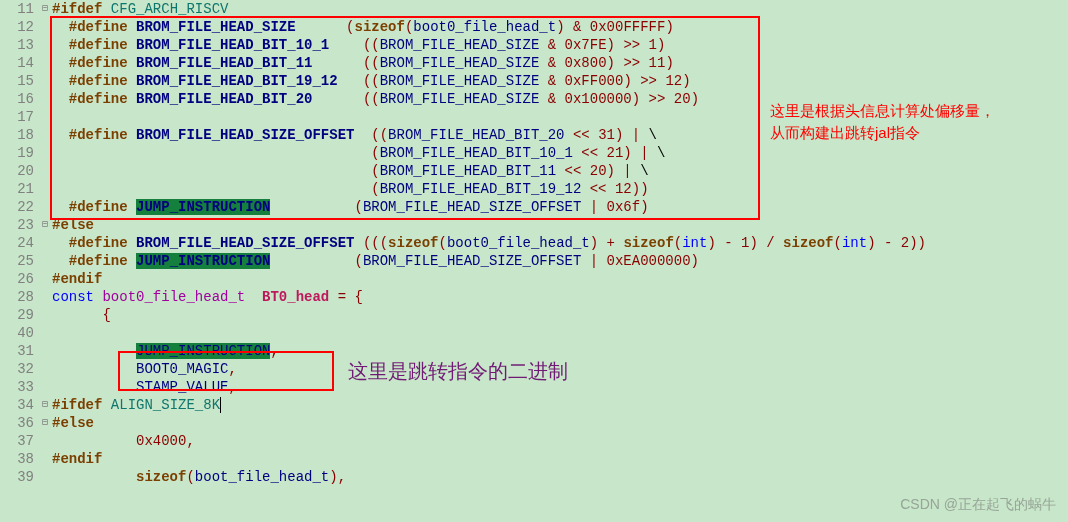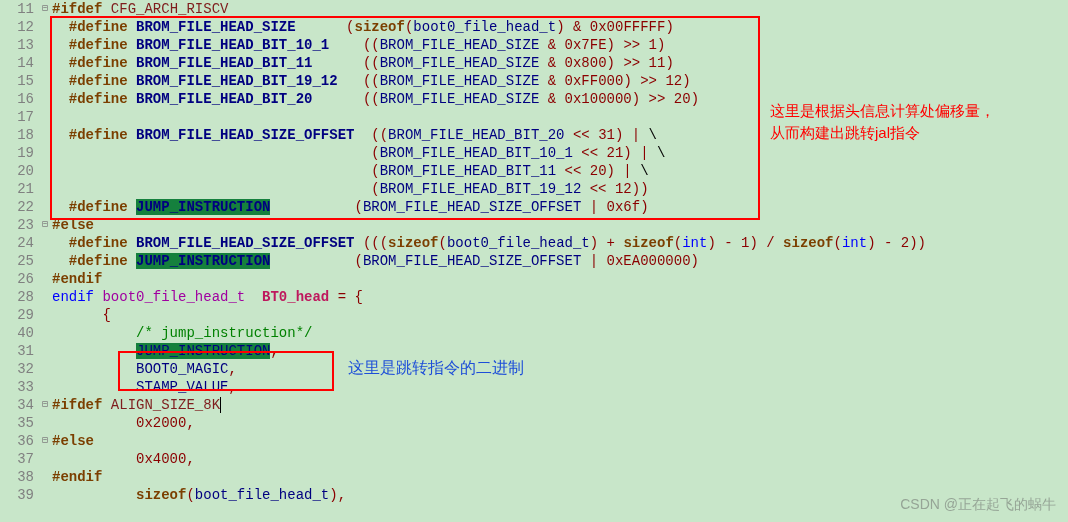--- a/index.html
+++ b/index.html
@@ -32,21 +32,21 @@
     }
     .fold {
       width: 14px;
       color: #808080;
       text-align: center;
       flex-shrink: 0;
       font-size: 10px;
     }
     .code { flex: 1; }
     .kw { color: #7b3f00; font-weight: bold; }
-    .macro { color: #7f1d1d; }
+    .macro { color: #0f766e; }
     .def-name { color: #000080; font-weight: bold; }
     .paren { color: #8b0000; }
     .id { color: #000080; }
     .op { color: #8b0000; }
     .num { color: #8b0000; }
     .txt { color: #000000; }
     .hl { background: #15803d; }
     .comment { color: #008000; }
     .qual { color: #0000ff; }
     .type { color: #a000a0; }
@@ -77,23 +77,23 @@
       color: #ff0000;
       font-family: "Microsoft YaHei", sans-serif;
       font-size: 15px;
       line-height: 22px;
       margin-top: 20px;
     }
     .annotation-2 {
       position: absolute;
       top: 358px;
       left: 348px;
-      color: #1d4ed8;
+      color: #701a75;
       font-family: "Microsoft YaHei", sans-serif;
-      font-size: 16px;
+      font-size: 20px;
     }
     .watermark {
       position: absolute;
       right: 12px;
       bottom: 8px;
       color: rgba(100,100,100,0.5);
       font-family: sans-serif;
       font-size: 14px;
     }
     .cursor { border-right: 1px solid #000; }
@@ -111,28 +111,27 @@
     <div class="line"><span class="lineno">17</span><span class="fold"></span><span class="code"></span></div>
     <div class="line"><span class="lineno">18</span><span class="fold"></span><span class="code"><span class="txt">  </span><span class="kw">#define</span><span class="txt"> </span><span class="def-name">BROM_FILE_HEAD_SIZE_OFFSET</span><span class="txt">  </span><span class="paren">((</span><span class="id">BROM_FILE_HEAD_BIT_20</span><span class="txt"> </span><span class="op">&lt;&lt;</span><span class="txt"> </span><span class="num">31</span><span class="paren">)</span><span class="txt"> </span><span class="op">|</span><span class="txt"> \</span></span></div>
     <div class="line"><span class="lineno">19</span><span class="fold"></span><span class="code"><span class="txt">                                      </span><span class="paren">(</span><span class="id">BROM_FILE_HEAD_BIT_10_1</span><span class="txt"> </span><span class="op">&lt;&lt;</span><span class="txt"> </span><span class="num">21</span><span class="paren">)</span><span class="txt"> </span><span class="op">|</span><span class="txt"> \</span></span></div>
     <div class="line"><span class="lineno">20</span><span class="fold"></span><span class="code"><span class="txt">                                      </span><span class="paren">(</span><span class="id">BROM_FILE_HEAD_BIT_11</span><span class="txt"> </span><span class="op">&lt;&lt;</span><span class="txt"> </span><span class="num">20</span><span class="paren">)</span><span class="txt"> </span><span class="op">|</span><span class="txt"> \</span></span></div>
     <div class="line"><span class="lineno">21</span><span class="fold"></span><span class="code"><span class="txt">                                      </span><span class="paren">(</span><span class="id">BROM_FILE_HEAD_BIT_19_12</span><span class="txt"> </span><span class="op">&lt;&lt;</span><span class="txt"> </span><span class="num">12</span><span class="paren">))</span></span></div>
     <div class="line"><span class="lineno">22</span><span class="fold"></span><span class="code"><span class="txt">  </span><span class="kw">#define</span><span class="txt"> </span><span class="def-name hl">JUMP_INSTRUCTION</span><span class="txt">          </span><span class="paren">(</span><span class="id">BROM_FILE_HEAD_SIZE_OFFSET</span><span class="txt"> </span><span class="op">|</span><span class="txt"> </span><span class="num">0x6f</span><span class="paren">)</span></span></div>
     <div class="line"><span class="lineno">23</span><span class="fold">⊟</span><span class="code"><span class="kw">#else</span></span></div>
     <div class="line"><span class="lineno">24</span><span class="fold"></span><span class="code"><span class="txt">  </span><span class="kw">#define</span><span class="txt"> </span><span class="def-name">BROM_FILE_HEAD_SIZE_OFFSET</span><span class="txt"> </span><span class="paren">(((</span><span class="kw">sizeof</span><span class="paren">(</span><span class="id">boot0_file_head_t</span><span class="paren">)</span><span class="txt"> </span><span class="op">+</span><span class="txt"> </span><span class="kw">sizeof</span><span class="paren">(</span><span class="qual">int</span><span class="paren">)</span><span class="txt"> </span><span class="op">-</span><span class="txt"> </span><span class="num">1</span><span class="paren">)</span><span class="txt"> </span><span class="op">/</span><span class="txt"> </span><span class="kw">sizeof</span><span class="paren">(</span><span class="qual">int</span><span class="paren">)</span><span class="txt"> </span><span class="op">-</span><span class="txt"> </span><span class="num">2</span><span class="paren">))</span></span></div>
     <div class="line"><span class="lineno">25</span><span class="fold"></span><span class="code"><span class="txt">  </span><span class="kw">#define</span><span class="txt"> </span><span class="def-name hl">JUMP_INSTRUCTION</span><span class="txt">          </span><span class="paren">(</span><span class="id">BROM_FILE_HEAD_SIZE_OFFSET</span><span class="txt"> </span><span class="op">|</span><span class="txt"> </span><span class="num">0xEA000000</span><span class="paren">)</span></span></div>
     <div class="line"><span class="lineno">26</span><span class="fold"></span><span class="code"><span class="kw">#endif</span></span></div>
-    <div class="line"><span class="lineno">28</span><span class="fold"></span><span class="code"><span class="qual">endif</span><span class="txt"> </span><span class="type">boot0_file_head_t</span><span class="txt">  </span><span class="var">BT0_head</span><span class="txt"> </span><span class="op">=</span><span class="txt"> </span><span class="paren">{</span></span></div>
+    <div class="line"><span class="lineno">28</span><span class="fold"></span><span class="code"><span class="qual">const</span><span class="txt"> </span><span class="type">boot0_file_head_t</span><span class="txt">  </span><span class="var">BT0_head</span><span class="txt"> </span><span class="op">=</span><span class="txt"> </span><span class="paren">{</span></span></div>
     <div class="line"><span class="lineno">29</span><span class="fold"></span><span class="code"><span class="txt">      </span><span class="paren">{</span></span></div>
-    <div class="line"><span class="lineno">40</span><span class="fold"></span><span class="code"><span class="txt">          </span><span class="comment">/* jump_instruction*/</span></span></div>
+    <div class="line"><span class="lineno">40</span><span class="fold"></span><span class="code"><span class="txt">          </span></span></div>
     <div class="line"><span class="lineno">31</span><span class="fold"></span><span class="code"><span class="txt">          </span><span class="id hl">JUMP_INSTRUCTION</span><span class="op">,</span></span></div>
     <div class="line"><span class="lineno">32</span><span class="fold"></span><span class="code"><span class="txt">          </span><span class="id">BOOT0_MAGIC</span><span class="op">,</span></span></div>
     <div class="line"><span class="lineno">33</span><span class="fold"></span><span class="code"><span class="txt">          </span><span class="id">STAMP_VALUE</span><span class="op">,</span></span></div>
     <div class="line"><span class="lineno">34</span><span class="fold">⊟</span><span class="code"><span class="kw">#ifdef</span><span class="txt"> </span><span class="macro">ALIGN_SIZE_8K</span><span class="cursor"></span></span></div>
-    <div class="line"><span class="lineno">35</span><span class="fold"></span><span class="code"><span class="txt">          </span><span class="num">0x2000</span><span class="op">,</span></span></div>
     <div class="line"><span class="lineno">36</span><span class="fold">⊟</span><span class="code"><span class="kw">#else</span></span></div>
     <div class="line"><span class="lineno">37</span><span class="fold"></span><span class="code"><span class="txt">          </span><span class="num">0x4000</span><span class="op">,</span></span></div>
     <div class="line"><span class="lineno">38</span><span class="fold"></span><span class="code"><span class="kw">#endif</span></span></div>
     <div class="line"><span class="lineno">39</span><span class="fold"></span><span class="code"><span class="txt">          </span><span class="kw">sizeof</span><span class="paren">(</span><span class="id">boot_file_head_t</span><span class="paren">)</span><span class="op">,</span></span></div>
   </div>
 
 <div class="red-box-1"></div>
 <div class="red-box-2"></div>
 
 <div class="annotation-1">

